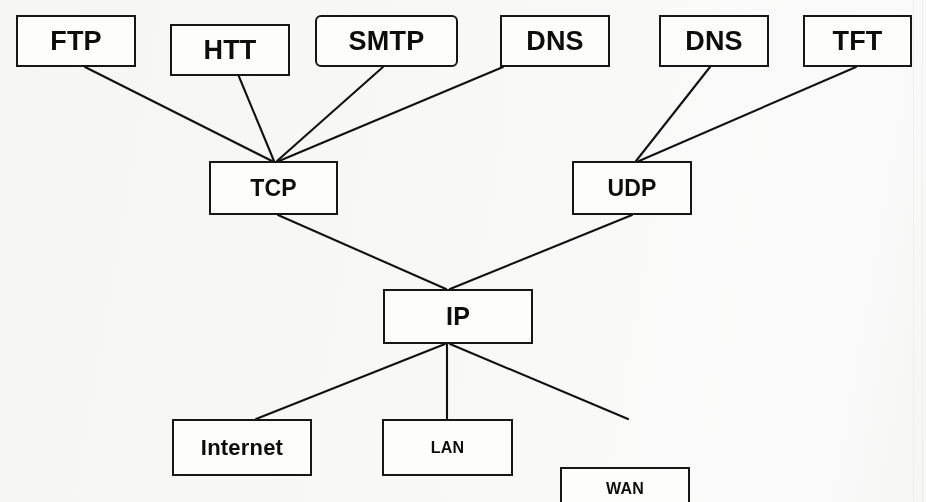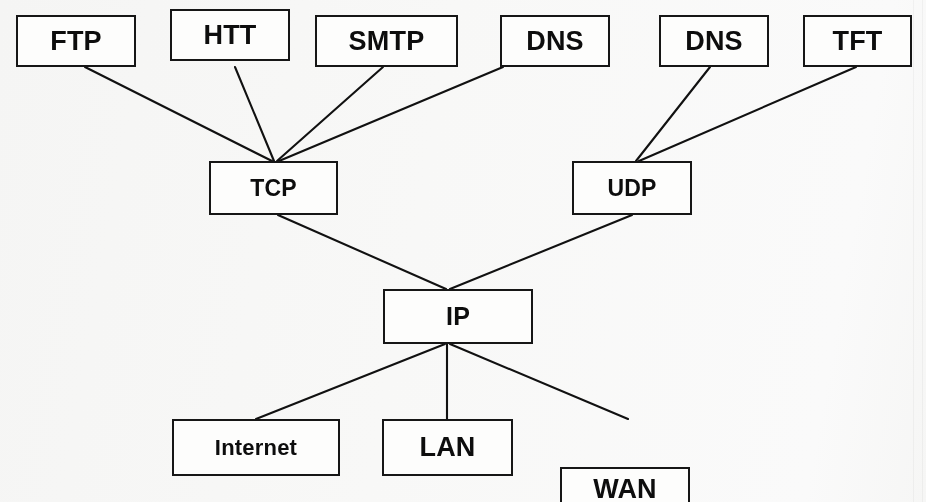--- a/index.html
+++ b/index.html
@@ -57,21 +57,21 @@
     font-weight: bold;
     letter-spacing: 0.2px;
     line-height: 1;
     white-space: nowrap;
     z-index: 2;
   }
 
   .node.tier-app  { font-size: 27px; }
   .node.tier-tx   { font-size: 23px; }
   .node.tier-net  { font-size: 25px; }
-  .node.tier-link { font-size: 27px; }
+  .node.tier-link { font-size: 16px; }
   .node.tier-link.wide { font-size: 22px; }
 </style>
 </head>
 <body>
 
 <div id="diagram-canvas">
 
   <div class="paper-seam seam-a"></div>
   <div class="paper-seam seam-b"></div>
 
@@ -88,45 +88,45 @@
         <line x1="445" y1="344" x2="256" y2="419"></line>
         <line x1="447" y1="344" x2="447" y2="419"></line>
         <line x1="450" y1="344" x2="628" y2="419"></line>
       </g>
   </svg>
 
   <div id="node-layer">
       <div class="node tier-app" style="left: 16px; top: 15px; width: 120px; height: 52px; background: rgb(253, 253, 252); border-color: rgb(22, 22, 22);">
         <span>FTP</span>
       </div>
-      <div class="node tier-app" style="left: 170px; top: 9px; width: 120px; height: 52px; background: rgb(253, 253, 252); border-color: rgb(22, 22, 22);">
+      <div class="node tier-app" style="left: 170px; top: 24px; width: 120px; height: 52px; background: rgb(253, 253, 252); border-color: rgb(22, 22, 22);">
         <span>HTT</span>
       </div>
-      <div class="node tier-app" style="left: 315px; top: 15px; width: 143px; height: 52px; background: rgb(253, 253, 252); border-color: rgb(22, 22, 22);">
+      <div class="node tier-app" style="left: 315px; top: 15px; width: 143px; height: 52px; background: rgb(253, 253, 252); border-color: rgb(22, 22, 22); border-radius: 6px;">
         <span>SMTP</span>
       </div>
       <div class="node tier-app" style="left: 500px; top: 15px; width: 110px; height: 52px; background: rgb(253, 253, 252); border-color: rgb(22, 22, 22);">
         <span>DNS</span>
       </div>
       <div class="node tier-app" style="left: 659px; top: 15px; width: 110px; height: 52px; background: rgb(253, 253, 252); border-color: rgb(22, 22, 22);">
         <span>DNS</span>
       </div>
       <div class="node tier-app" style="left: 803px; top: 15px; width: 109px; height: 52px; background: rgb(253, 253, 252); border-color: rgb(22, 22, 22); text-align: center;">
         <span>TFT</span>
       </div>
       <div class="node tier-tx" style="left: 209px; top: 161px; width: 129px; height: 54px; background: rgb(253, 253, 252); border-color: rgb(22, 22, 22);">
         <span>TCP</span>
       </div>
       <div class="node tier-tx" style="left: 572px; top: 161px; width: 120px; height: 54px; background: rgb(253, 253, 252); border-color: rgb(22, 22, 22);">
         <span>UDP</span>
       </div>
       <div class="node tier-net" style="left: 383px; top: 289px; width: 150px; height: 55px; background: rgb(253, 253, 252); border-color: rgb(22, 22, 22);">
         <span>IP</span>
       </div>
-      <div class="node tier-link wide" style="left: 172px; top: 419px; width: 168px; height: 57px; background: rgb(253, 253, 252); border-color: rgb(22, 22, 22);">
+      <div class="node tier-link wide" style="left: 172px; top: 419px; width: 140px; height: 57px; background: rgb(253, 253, 252); border-color: rgb(22, 22, 22);">
         <span>Internet</span>
       </div>
       <div class="node tier-link" style="left: 382px; top: 419px; width: 131px; height: 57px; background: rgb(253, 253, 252); border-color: rgb(22, 22, 22);">
         <span>LAN</span>
       </div>
       <div class="node tier-link" style="left: 560px; top: 419px; width: 130px; height: 44px; background: rgb(253, 253, 252); border-color: rgb(22, 22, 22); margin-top: 48px;">
         <span>WAN</span>
       </div>
     </div>
 

